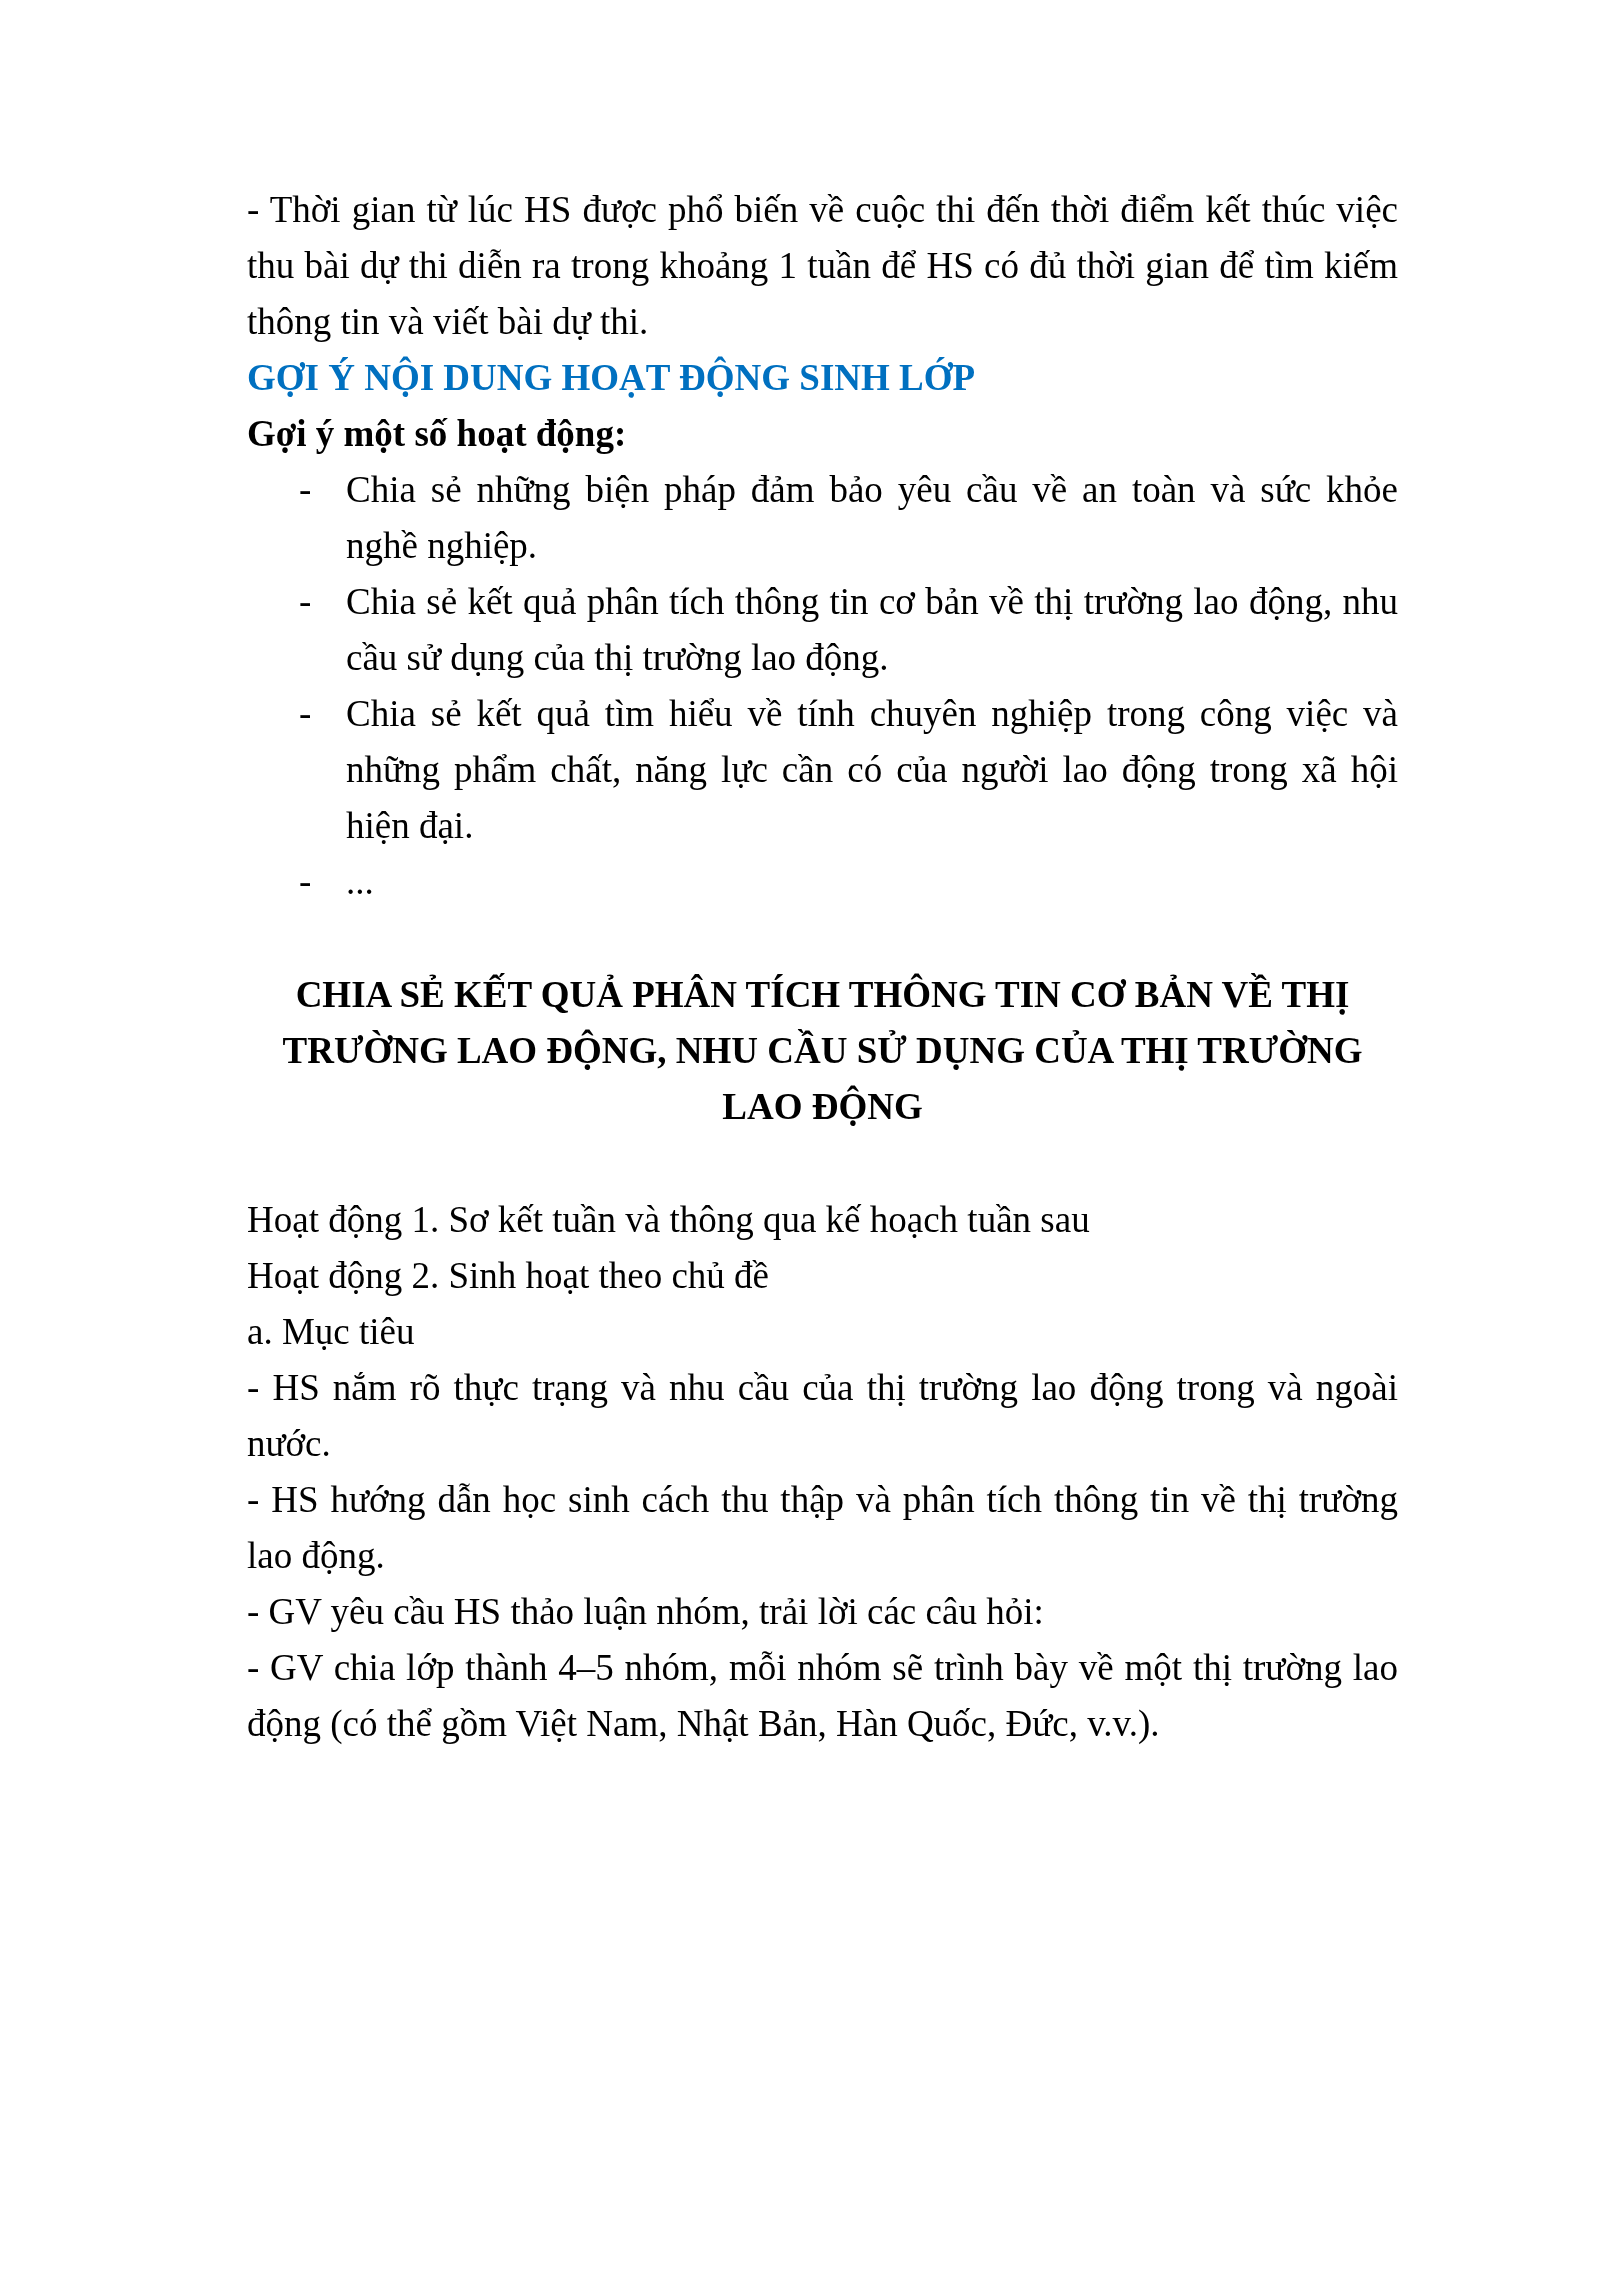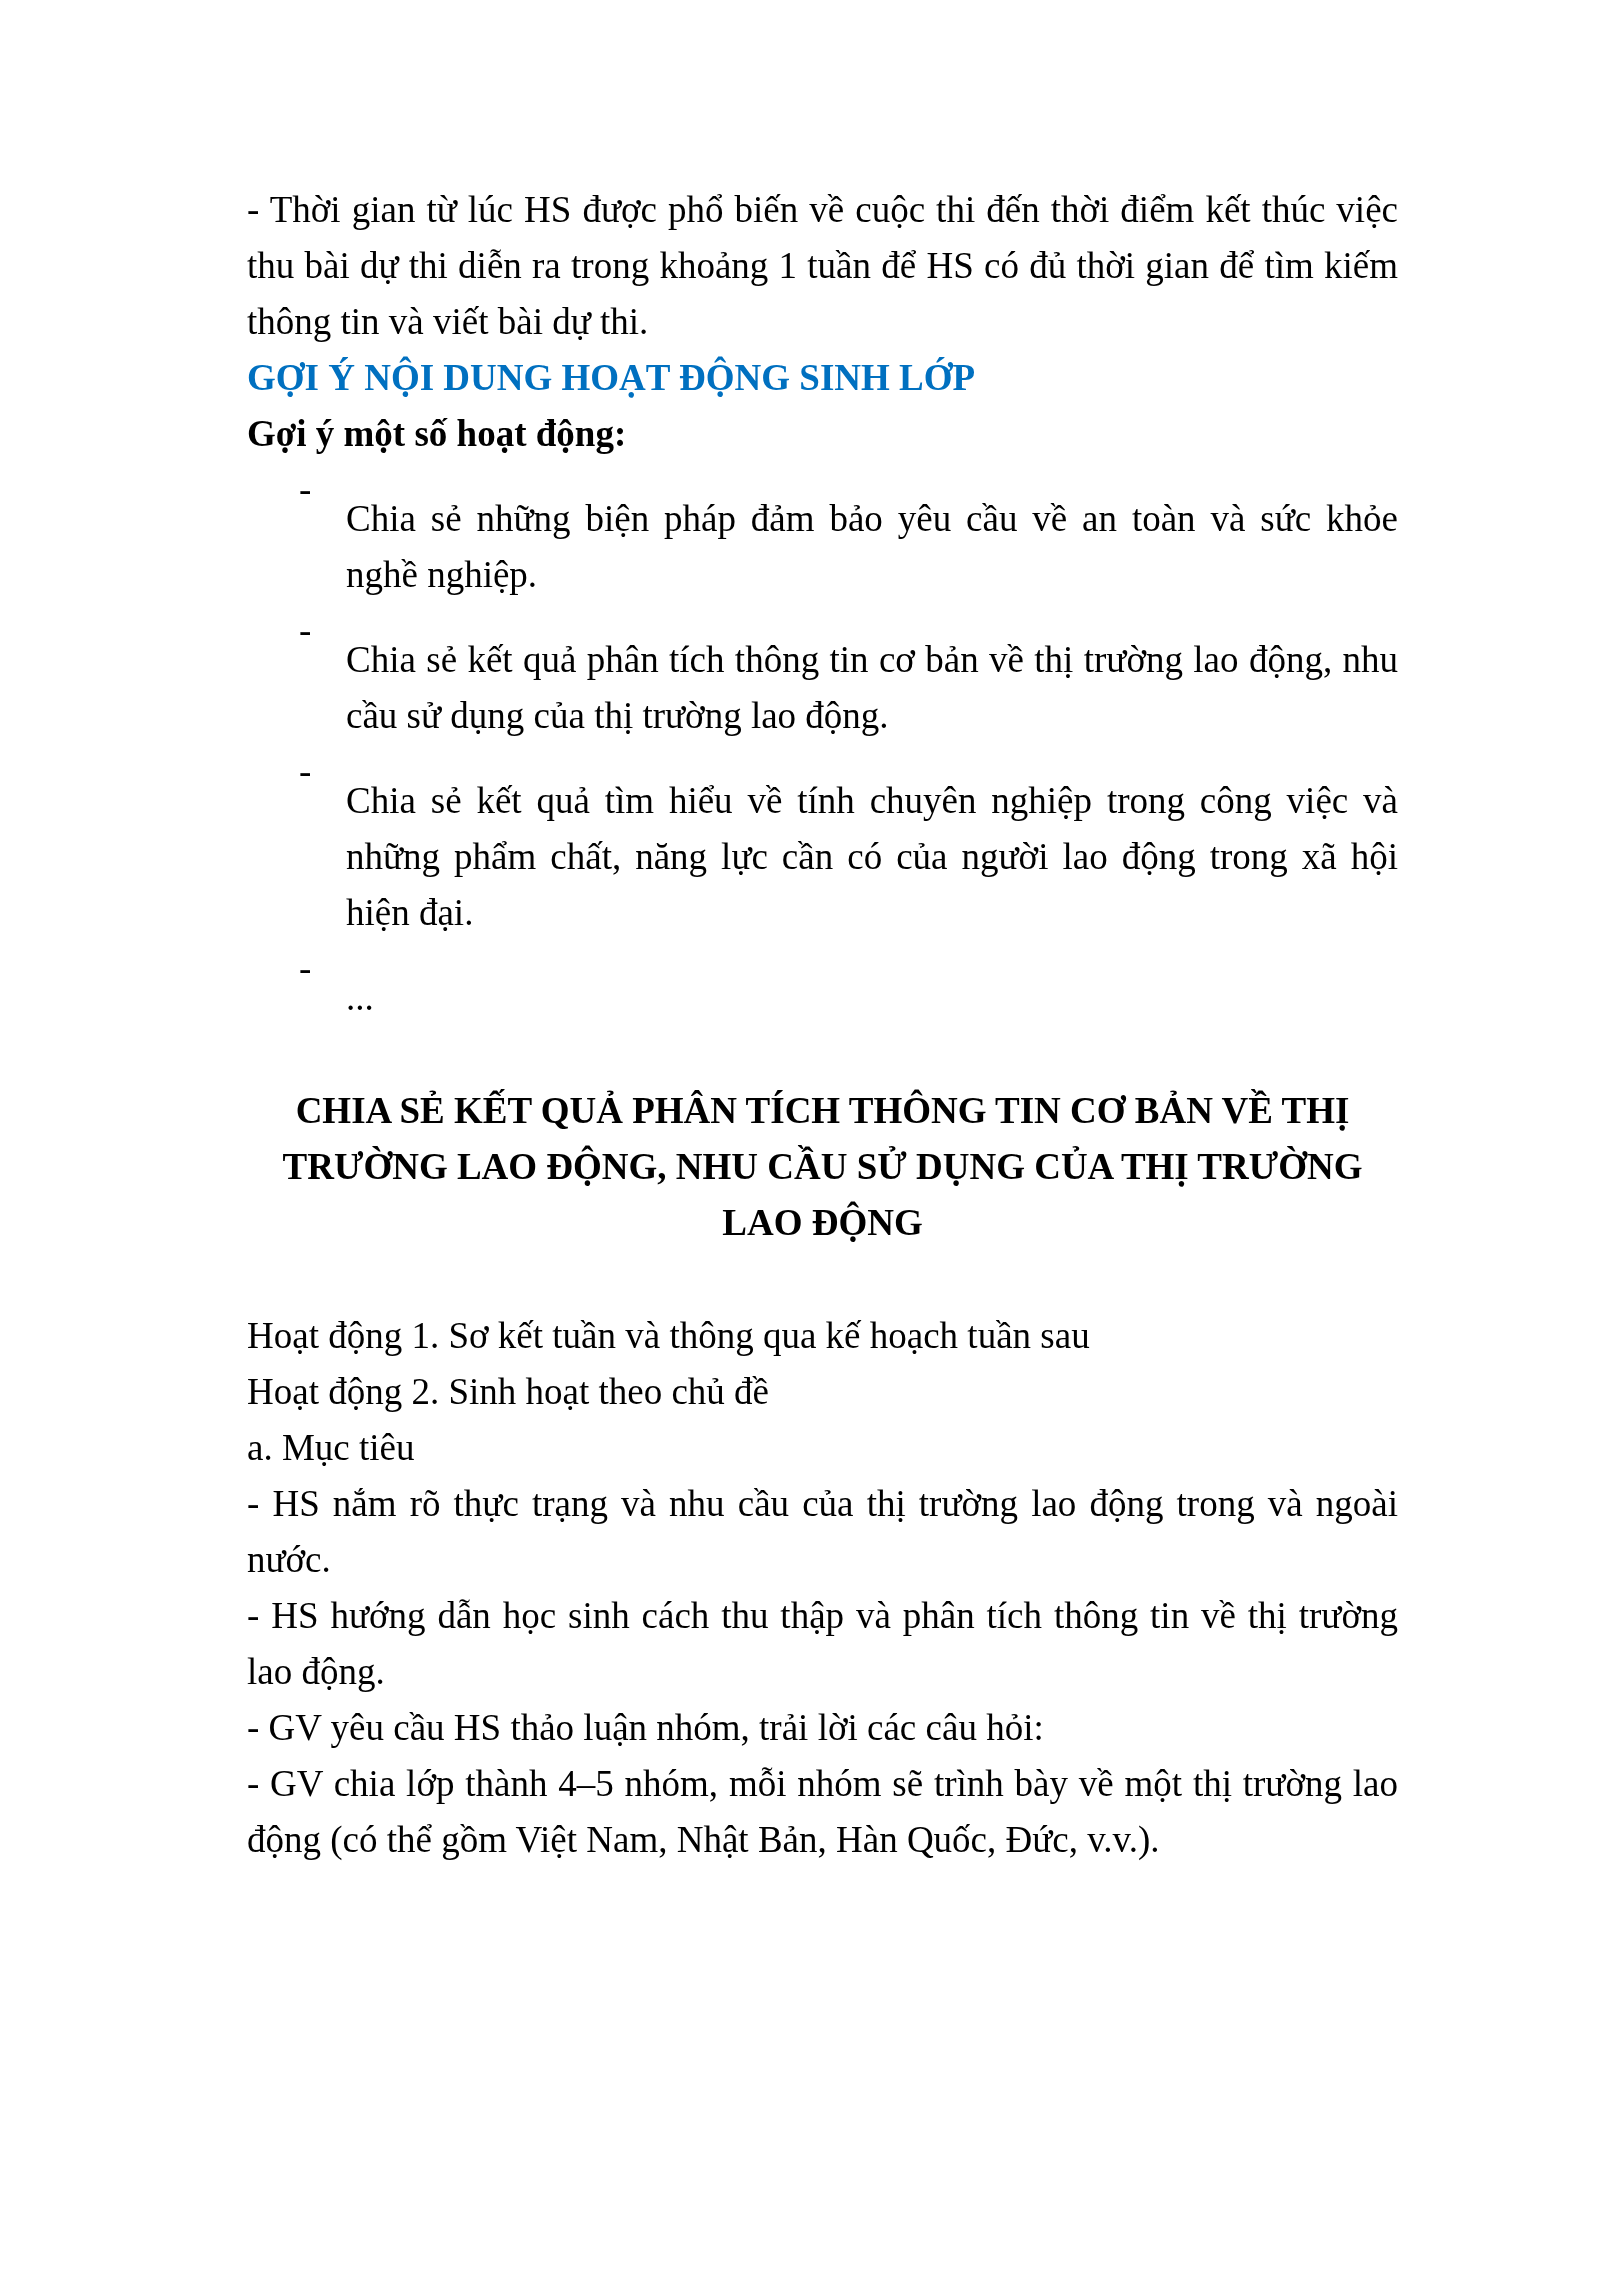--- a/index.html
+++ b/index.html
@@ -39,21 +39,20 @@
     display:flex;
     padding-left:52px;
   }
   .bullet .marker {
     flex:0 0 47px;
     text-align:left;
   }
   .bullet .bullet-text {
     flex:1;
     text-align:justify;
-    margin-top:29px;
   }
 </style>
 </head>
 <body>
 
 <div class="page">
   <div class="content">
 
     <p class="para-gap">- Thời gian từ lúc HS được phổ biến về cuộc thi đến thời điểm kết thúc việc thu bài dự thi diễn ra trong khoảng 1 tuần để HS có đủ thời gian để tìm kiếm thông tin và viết bài dự thi.</p>
 

